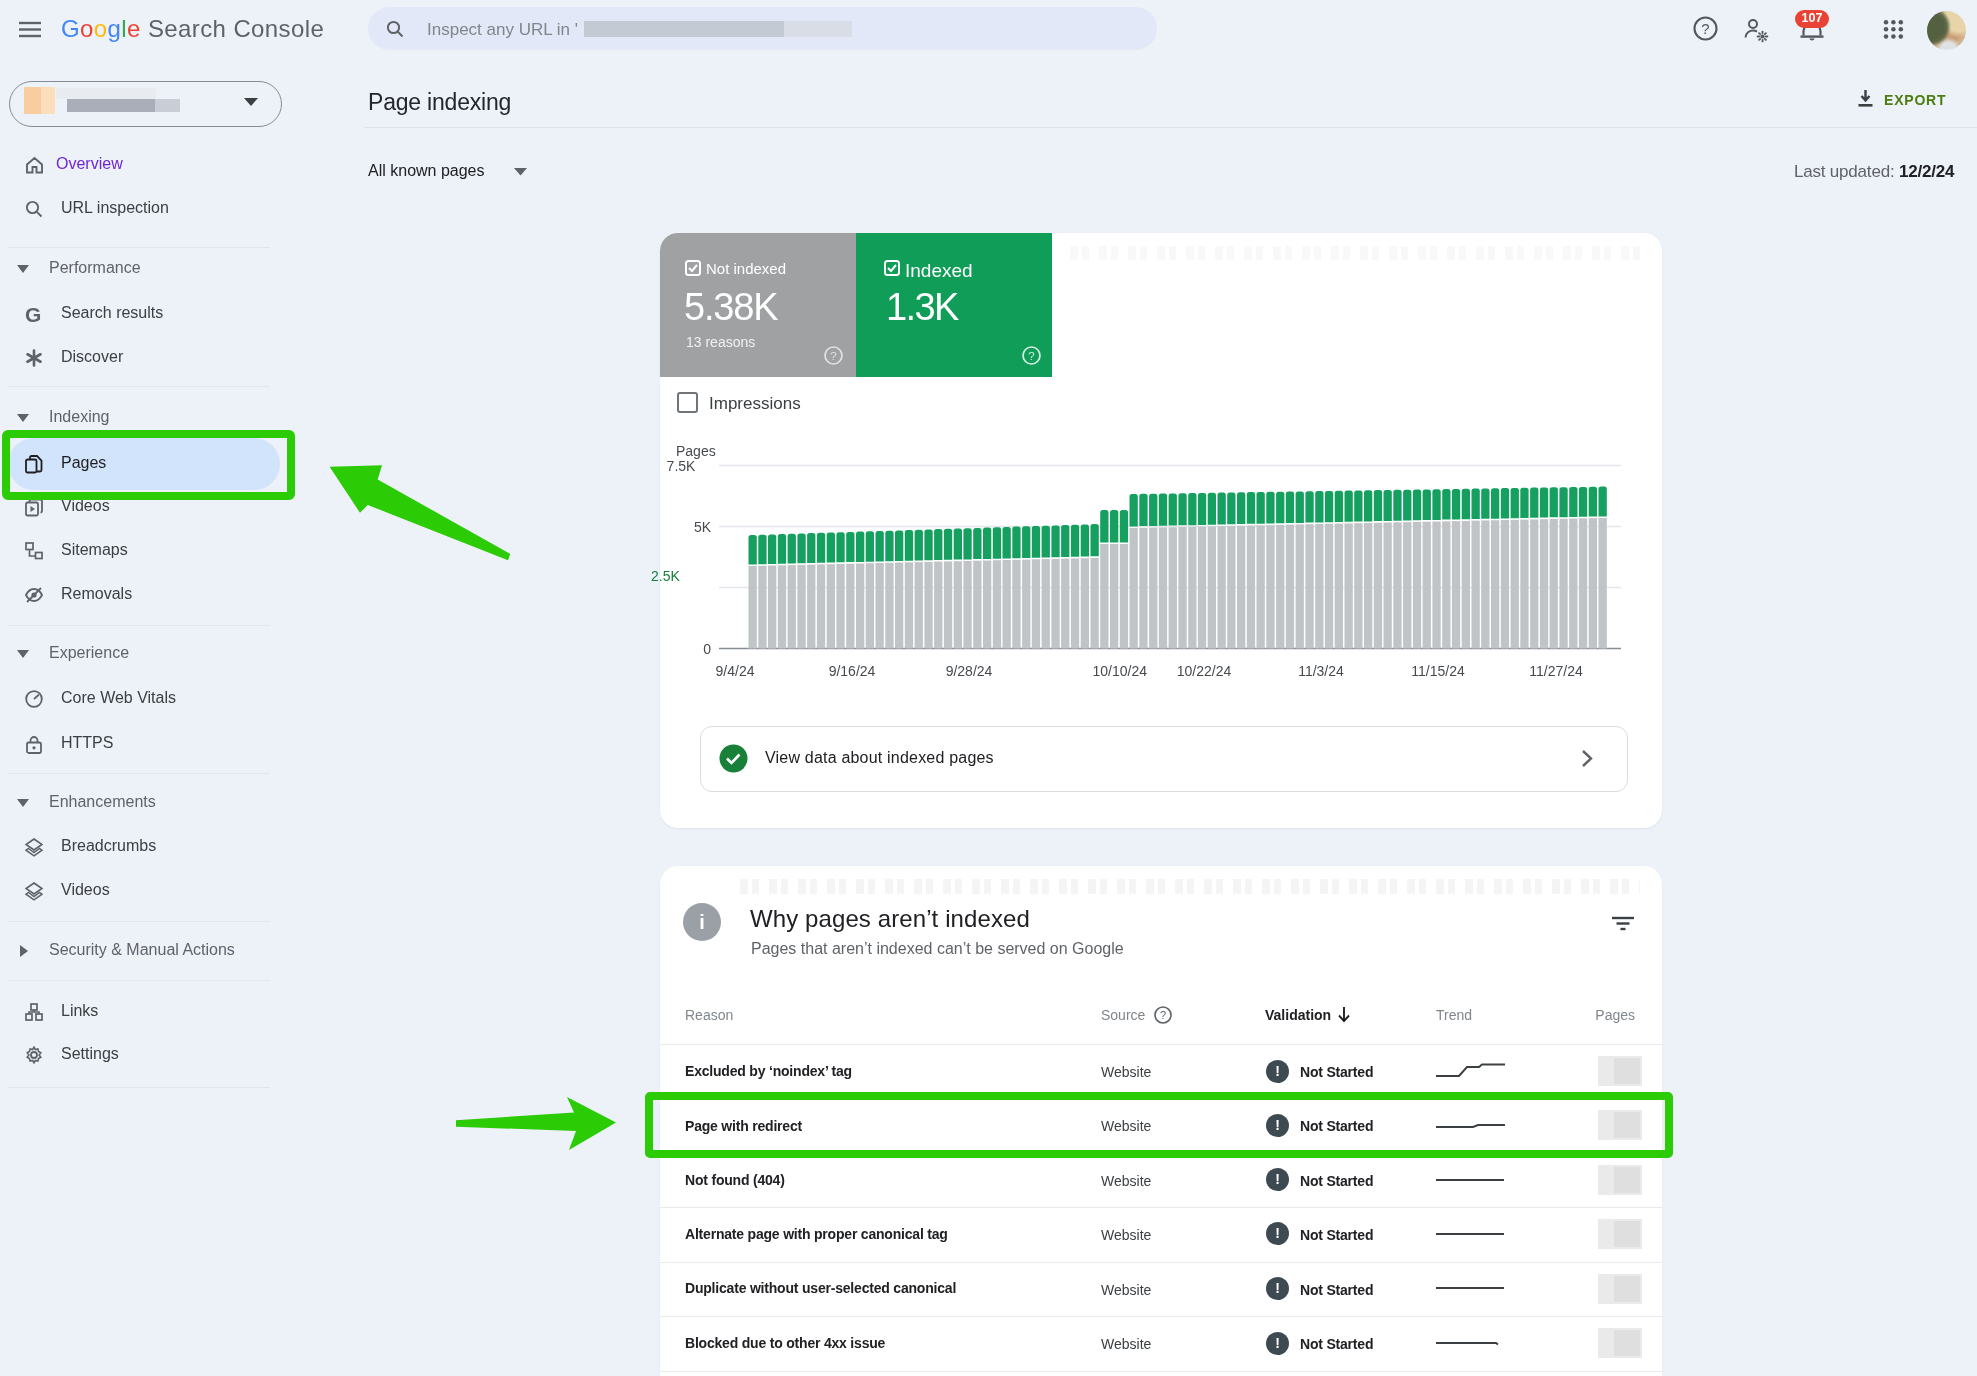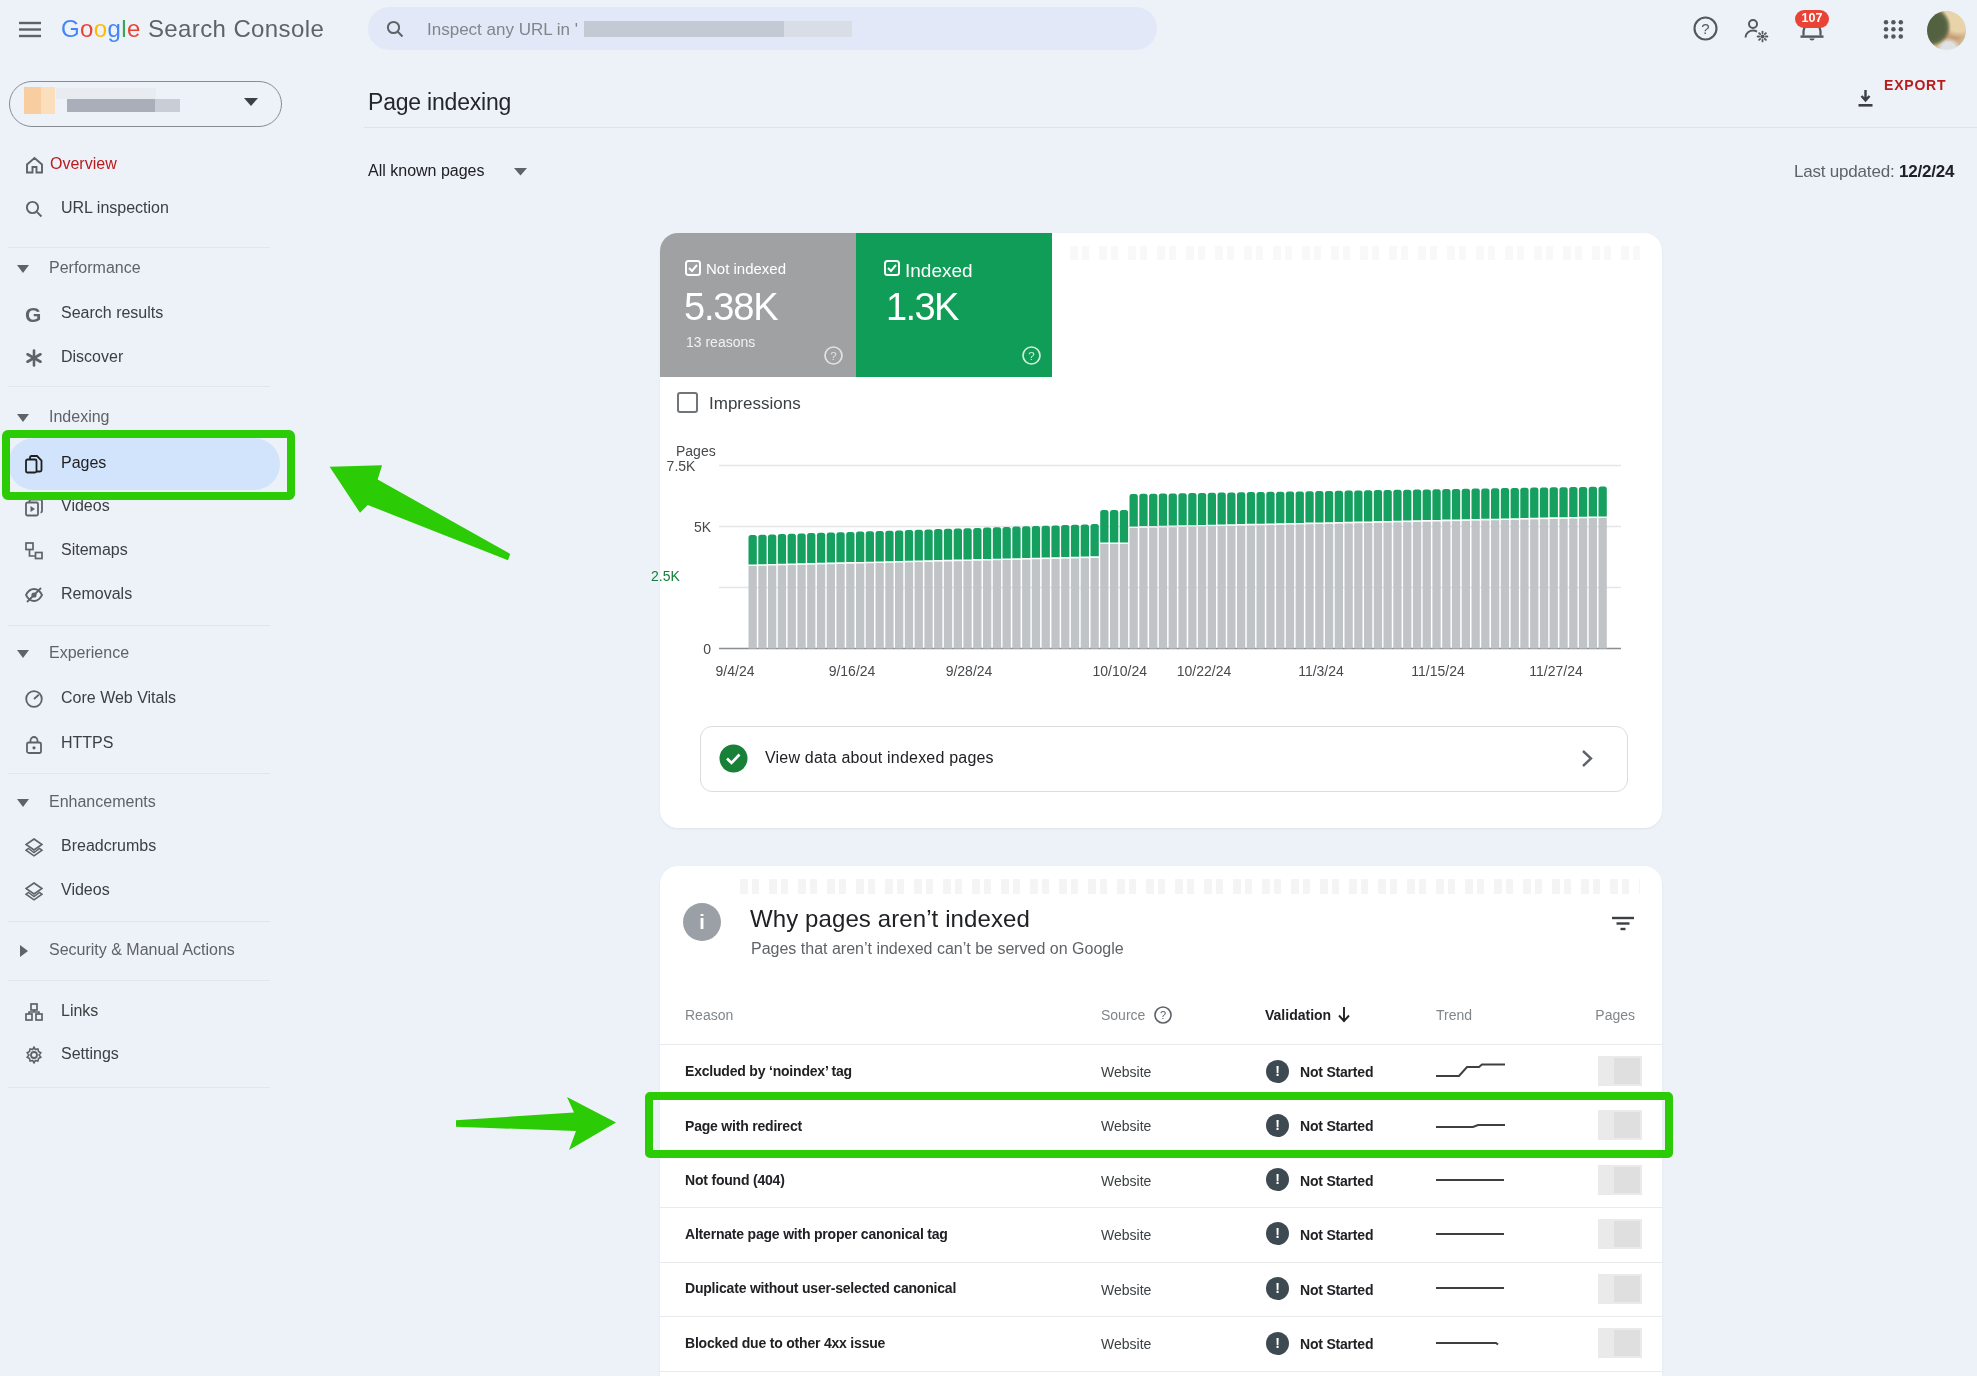--- a/index.html
+++ b/index.html
@@ -80,21 +80,21 @@
 <div class="abs" style="left:56px;top:88px;width:100px;height:11px;background:#e8ebf0"></div>
 <div class="abs" style="left:67px;top:99px;width:112px;height:13px;background:#a9aeb8"></div>
 <div class="abs" style="left:155px;top:99px;width:25px;height:13px;background:#c9cdd5"></div>
 <svg class="abs" style="left:244px;top:98px" width="14" height="8" viewBox="0 0 14 8">
       <path d="M0,0 h14 l-7,8 Z" fill="#3c4043"></path>
     </svg>
 
 <svg class="abs" style="left:25px;top:156px" width="19" height="18" viewBox="0 0 19 18">
       <path d="M2,8.5 L9.5,2 L17,8.5 V16.5 H11.5 V11 H7.5 V16.5 H2 Z" fill="none" stroke="#5f6368" stroke-width="1.9"></path>
     </svg>
-<div class="abs" style="left:50px;top:155px;font-size:16px;color:#b91c1c;white-space:nowrap">Overview</div>
+<div class="abs" style="left:56px;top:155px;font-size:16px;color:#6d28d9;white-space:nowrap">Overview</div>
 <svg class="abs" style="left:25px;top:200px" width="18" height="18" viewBox="0 0 18 18">
       <circle cx="7.5" cy="7.5" r="5.6" fill="none" stroke="#5f6368" stroke-width="1.9"></circle>
       <line x1="11.8" y1="11.8" x2="16.5" y2="16.5" stroke="#5f6368" stroke-width="1.9"></line>
     </svg>
 <div class="abs" style="left:61px;top:199px;font-size:16px;color:#3c4043;white-space:nowrap">URL inspection</div>
 <div class="abs" style="left:8px;top:247px;width:262px;height:1.3px;background:#e2e5e9"></div>
 <svg class="abs" style="left:17px;top:265px" width="12" height="8" viewBox="0 0 12 8">
       <path d="M0,0 h12 l-6,8 Z" fill="#5f6368"></path>
     </svg>
 <div class="abs" style="left:49px;top:259px;font-size:16px;color:#5f6368;white-space:nowrap">Performance</div>
@@ -194,21 +194,21 @@
 <div class="abs" style="left:8px;top:1087px;width:262px;height:1.3px;background:#e2e5e9"></div>
 
 <div class="abs" style="left:368px;top:89px;font-size:23px;letter-spacing:-0.2px;color:#23262a">Page indexing</div>
 <div class="abs" style="left:364px;top:127px;width:1613px;height:1.4px;background:#dfe3e8"></div>
 <svg class="abs" style="left:1856px;top:89px" width="19" height="19" viewBox="0 0 19 19">
  <g fill="#3c4043">
         <path d="M9.5,1 v9 M5.5,7 l4,4.4 4,-4.4" stroke="#3c4043" stroke-width="2.4" fill="none"></path>
         <rect x="2.5" y="15" width="14" height="2.6"></rect>
       </g>
 </svg>
-<div class="abs" style="left:1884px;top:77px;font-size:14px;font-weight:bold;letter-spacing:0.8px;color:#b91c1c">EXPORT</div>
+<div class="abs" style="left:1884px;top:92px;font-size:14px;font-weight:bold;letter-spacing:0.8px;color:#4d7c0f">EXPORT</div>
 
 <div class="abs" style="left:368px;top:162px;font-size:16px;color:#202124">All known pages</div>
 <svg class="abs" style="left:514px;top:168px" width="13" height="7.5" viewBox="0 0 13 7.5">
       <path d="M0,0 h13 l-6.5,7.5 Z" fill="#5f6368"></path>
     </svg>
 <div class="abs" style="left:1794px;top:162px;font-size:17px;letter-spacing:-0.2px;white-space:nowrap"><span style="color:#5f6368">Last updated: </span><span style="color:#202124;font-weight:bold">12/2/24</span></div>
 
 <div class="card" style="left:660px;top:233px;width:1002px;height:595px"></div>
 
 <div class="abs" style="left:1070px;top:246px;width:570px;height:14px;opacity:0.35;background:repeating-linear-gradient(90deg,#ececec 0 8px,transparent 8px 12px,#ececec 12px 19px,transparent 19px 29px)"></div>

